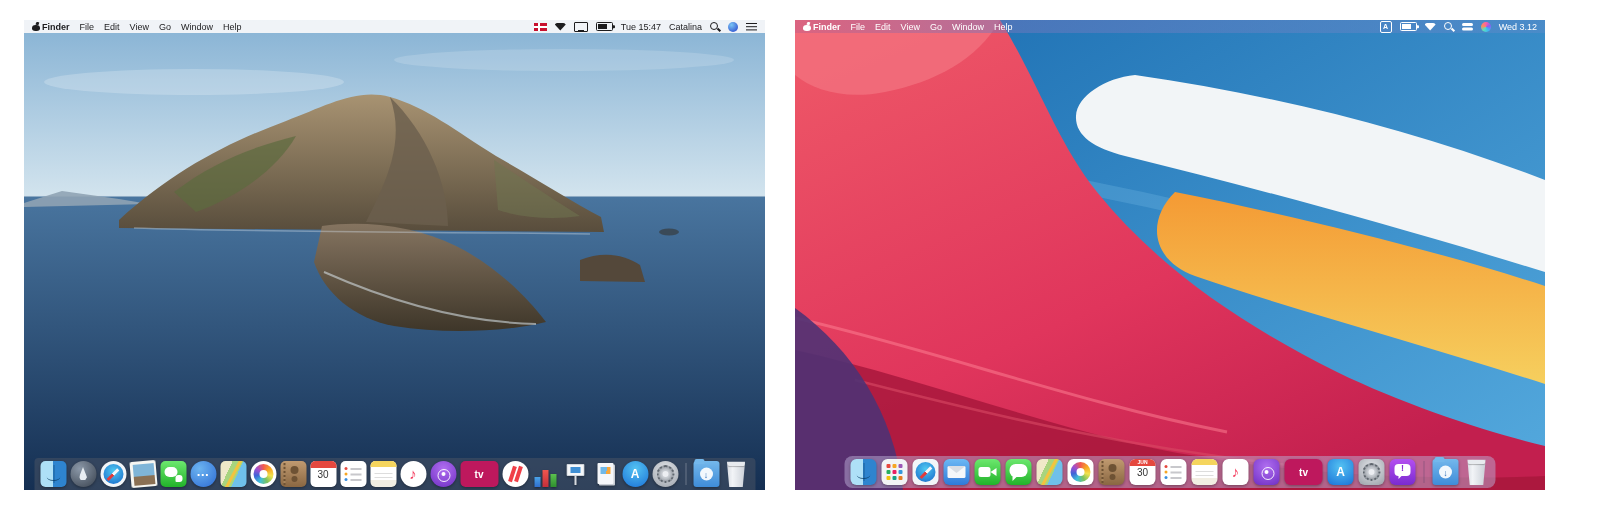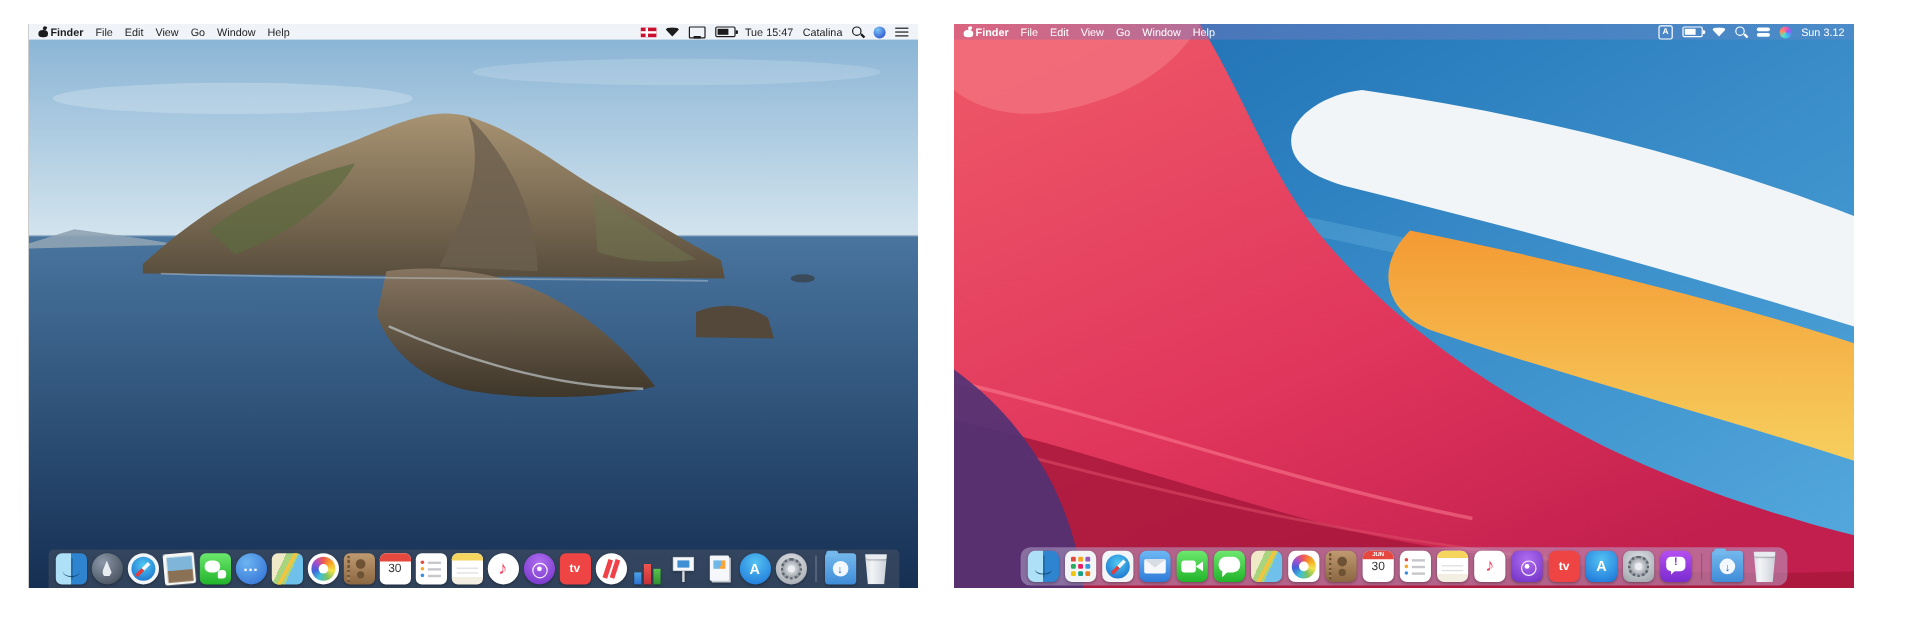--- a/index.html
+++ b/index.html
@@ -121,21 +121,21 @@
   .di-music{background:#fff;}
   .cat .di-music{border-radius:50%;}
   .di-music .di-text{color:#f43a5c;font-size:15px;padding-bottom:1px;}
 
   .di-podcasts{background:radial-gradient(circle at 50% 30%,#b06ef0,#6f2fc4);}
   .cat .di-podcasts{border-radius:50%;}
   .di-podcasts::before{content:'';position:absolute;left:50%;top:50%;width:11px;height:11px;margin:-5.5px;
     border:1.5px solid rgba(255,255,255,.9);border-radius:50%;}
   .di-podcasts::after{content:'';position:absolute;left:50%;top:50%;width:4px;height:4px;margin:-2px;border-radius:50%;background:#fff;}
 
-  .di-tv{background:#ef4444;}
+  .di-tv{background:#be185d;padding-left:12px;}
   .di-tv .di-text{font-size:10px;}
 
   .di-news{background:#fff;}
   .cat .di-news{border-radius:50%;}
   .di-news::before{content:'';position:absolute;left:8px;top:5px;width:3.5px;height:16px;background:#f04048;transform:rotate(18deg);}
   .di-news::after{content:'';position:absolute;left:14px;top:5px;width:3.5px;height:16px;background:#f04048;transform:rotate(18deg);}
 
   .di-numbers{background-color:transparent;border-radius:0 !important;filter:drop-shadow(0 1px 1px rgba(0,0,0,.4));
     background-image:linear-gradient(#4aa3e8,#2f6fd0),linear-gradient(#f0564e,#c42f3a),linear-gradient(#5bc24e,#2f8f2f);
     background-size:6px 10px,6px 17px,6px 13px;background-position:2px 100%,10px 100%,18px 100%;background-repeat:no-repeat;}
@@ -347,21 +347,21 @@
             <span class="menu-item">Help</span>
           </span>
       </div>
       <div class="mb-right" id="bs-status">
           <span class="si si-input-source">A</span>
           <span class="si si-battery"></span>
           <span class="si si-wifi"></span>
           <span class="si si-spotlight"></span>
           <span class="si si-control-center"></span>
           <span class="si si-siri"></span>
-          <span class="si si-clock">Sun 3.12</span>
+          <span class="si si-clock">Wed 3.12</span>
         </div>
     </div>
 
     <div class="dock" id="bs-dock">
         <div class="di di-finder" title="Finder"></div>
         <div class="di di-launchpad" title="Launchpad"></div>
         <div class="di di-safari" title="Safari"></div>
         <div class="di di-mail" title="Mail"></div>
         <div class="di di-facetime" title="FaceTime"></div>
         <div class="di di-messages" title="Messages"></div>

